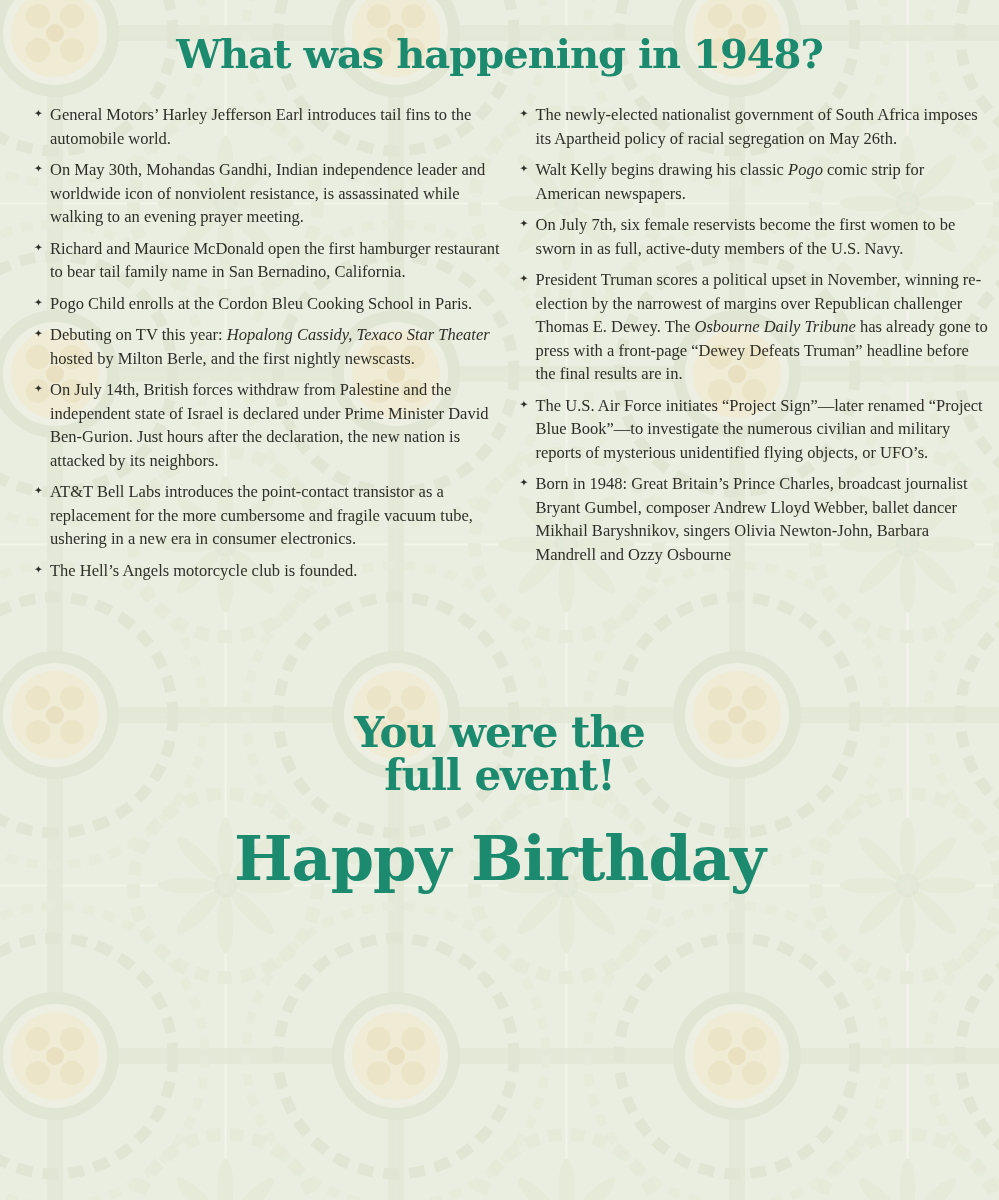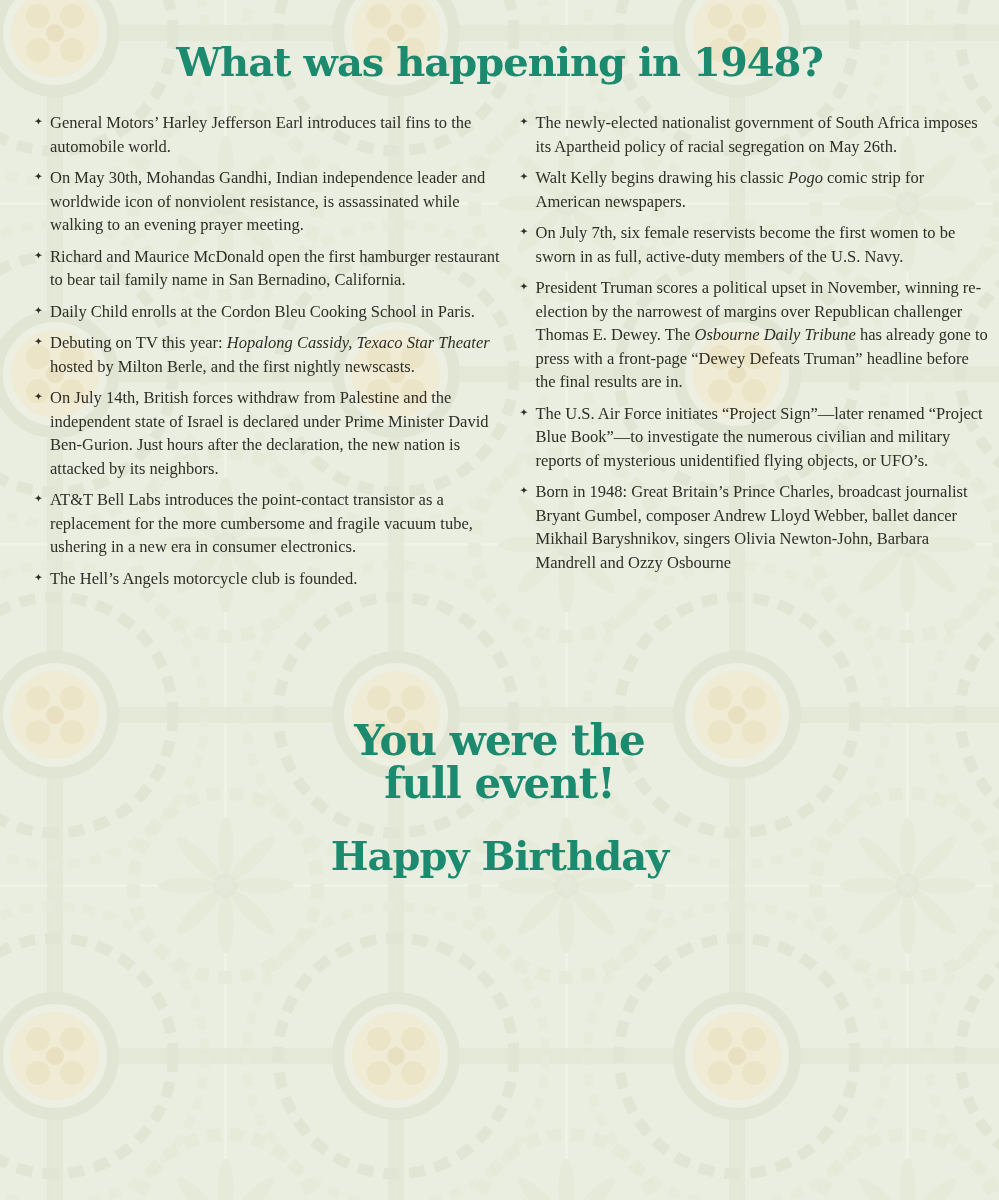--- a/index.html
+++ b/index.html
@@ -32,21 +32,21 @@
   .leaf-arc{fill:none;stroke:var(--sage);stroke-width:11;stroke-dasharray:16 10;}
   .leaf-arc2{fill:none;stroke:var(--sage-light);stroke-width:9;stroke-dasharray:12 9;opacity:.85;}
   .wreath{fill:none;stroke:var(--sage-light);stroke-width:13;stroke-dasharray:14 9;}
   .fan-petal{fill:var(--sage-light);}
   .fan-heart{fill:var(--sage);opacity:.7;}
 
   .content{position:relative;z-index:1;width:100%;height:100%;}
 
   .page-title{
     margin:0;
-    padding-top:38px;
+    padding-top:30px;
     text-align:center;
     font-family:"DejaVu Serif", serif;
     font-weight:700;
     font-size:40px;
     letter-spacing:-1px;
     color:var(--green);
   }
 
   .columns{
     display:flex;
@@ -74,25 +74,25 @@
     top:712px;
     text-align:center;
     color:var(--green);
     font-family:"DejaVu Serif", serif;
     font-weight:700;
   }
   .closing-lines{
     font-size:42px;
     line-height:1.02;
     letter-spacing:-1px;
-    margin:8px;
+    margin:0;
   }
   .happy{
     margin:30px 0 0 0;
-    font-size:40px;
+    font-size:62px;
     line-height:1;
     letter-spacing:-1px;
   }
 </style>
 </head>
 <body>
 
 <div class="page">
 
   <svg class="bg" width="999" height="1200" aria-hidden="true">
@@ -151,21 +151,21 @@
           <div class="event-item">
             <span class="bullet">✦</span>
             <span class="event-text">On May 30th, Mohandas Gandhi, Indian independence leader and worldwide icon of nonviolent resistance, is assassinated while walking to an evening prayer meeting.</span>
           </div>
           <div class="event-item">
             <span class="bullet">✦</span>
             <span class="event-text">Richard and Maurice McDonald open the first hamburger restaurant to bear tail family name in San Bernadino, California.</span>
           </div>
           <div class="event-item">
             <span class="bullet">✦</span>
-            <span class="event-text">Daily Child enrolls at the Cordon Bleu Cooking School in Paris.</span>
+            <span class="event-text">Pogo Child enrolls at the Cordon Bleu Cooking School in Paris.</span>
           </div>
           <div class="event-item">
             <span class="bullet">✦</span>
             <span class="event-text">Debuting on TV this year: <em>Hopalong Cassidy, Texaco Star Theater</em> hosted by Milton Berle, and the first nightly newscasts.</span>
           </div>
           <div class="event-item">
             <span class="bullet">✦</span>
             <span class="event-text">On July 14th, British forces withdraw from Palestine and the independent state of Israel is declared under Prime Minister David Ben-Gurion.  Just hours after the declaration, the new nation is attacked by its neighbors.</span>
           </div>
           <div class="event-item">

